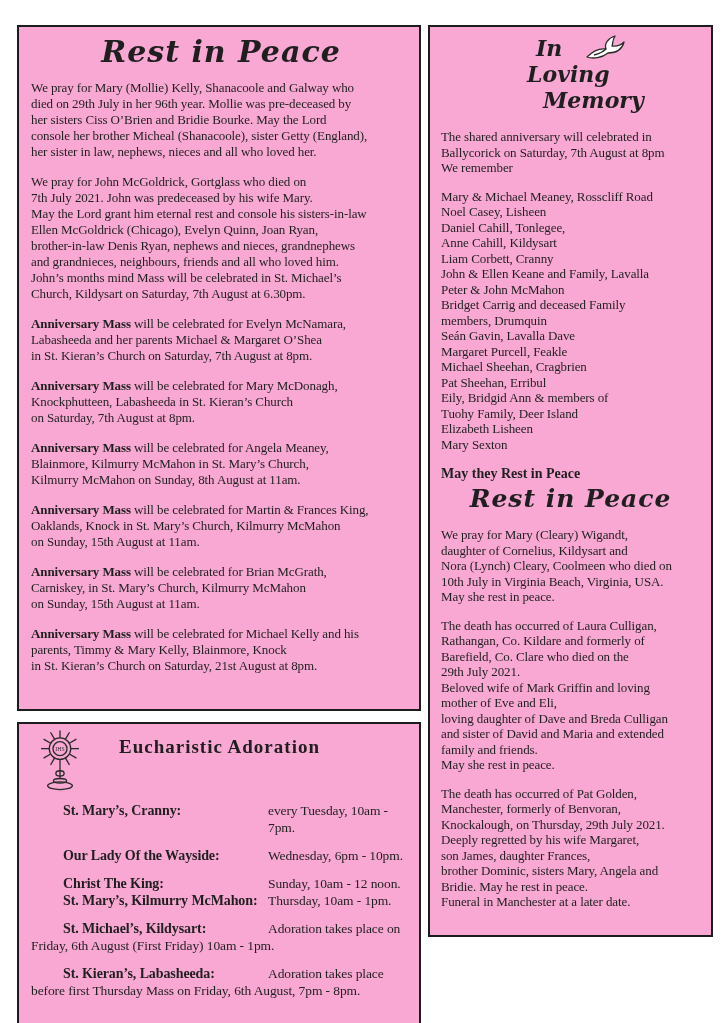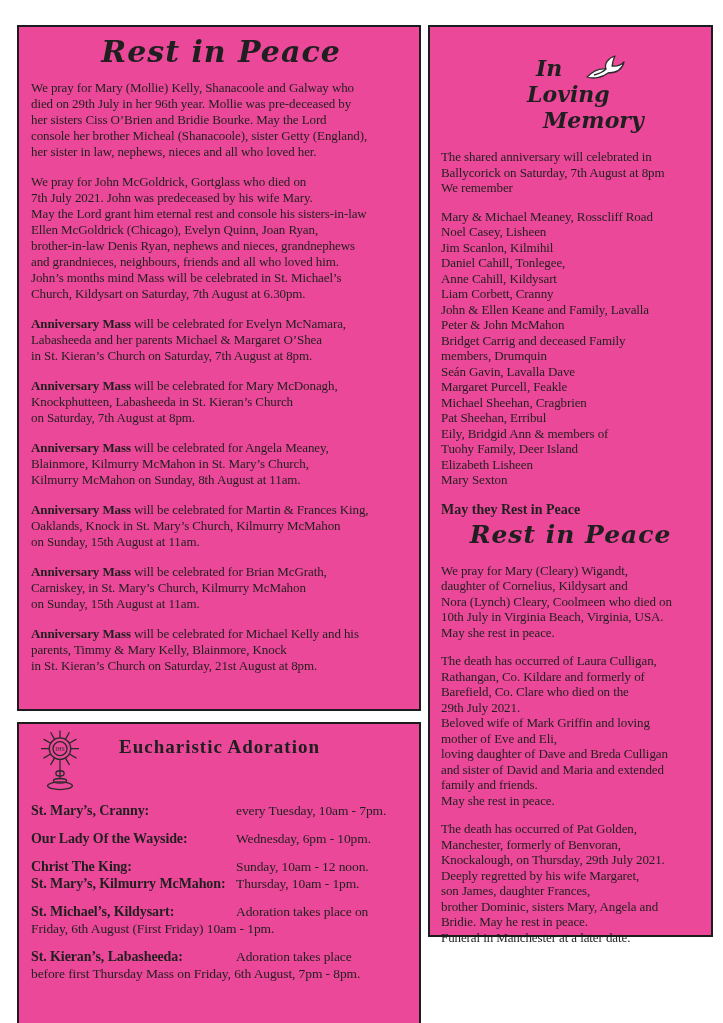--- a/index.html
+++ b/index.html
@@ -3,46 +3,46 @@
 <meta charset="utf-8">
 <style>
   html,body { margin:0; padding:0; }
   body {
     width:723px; height:1023px; background:#ffffff;
     font-family:"Liberation Serif", serif; color:#1f1f1f;
     position:relative; overflow:hidden;
   }
   .box {
     position:absolute; box-sizing:border-box;
-    border:2px solid #1c1c1c; background:#ec4899;
+    border:2px solid #1c1c1c; background:#f9a8d4;
   }
   #box-rip-left   { left:17px;  top:25px;  width:404px; height:686px; padding:6px 8px 6px 12px; }
   #box-adoration  { left:17px;  top:722px; width:404px; height:358px; padding:4px 8px 4px 12px; }
-  #box-right      { left:428px; top:25px;  width:285px; height:912px; padding:24px 11px; }
+  #box-right      { left:428px; top:25px;  width:285px; height:912px; padding:4px 11px; }
 
   .script-title {
     font-family:"DejaVu Serif", serif; font-style:italic; font-weight:bold;
     text-align:center; font-size:30px; line-height:1.1;
     margin:2px 0 12px 0; letter-spacing:1px;
   }
   .para {
     margin:0 0 14px 0; white-space:pre-line;
     font-size:13px; line-height:16px; letter-spacing:-0.1px;
   }
   #box-right .para { line-height:15.5px; margin-bottom:13px; }
 
   
   .ador-header { display:flex; align-items:flex-start; margin-bottom:8px; }
   .ador-title {
     font-weight:bold; font-size:19px; letter-spacing:1px;
     margin:8px 0 0 30px;
   }
   .ad-group { margin-bottom:11px; }
   .ad-group:last-child { margin-bottom:0; }
-  .ad-row { display:flex; line-height:17px; }
+  .ad-row { display:flex; line-height:17px;margin-left:32px; }
   .ad-label { font-weight:bold; font-size:14px; min-width:205px; letter-spacing:-0.1px; }
   .ad-value { font-size:13.5px; letter-spacing:-0.1px; }
   .ad-cont  { font-size:13.5px; line-height:17px; letter-spacing:-0.1px; }
 
   
   .memory-art { position:relative; height:86px; margin:2px 0 10px 0; }
   .memory-line {
     position:absolute; font-family:"DejaVu Serif", serif;
     font-style:italic; font-weight:bold; font-size:22px; line-height:22px;
   }
@@ -180,21 +180,20 @@
       </svg>
     </span>
   </div>
 
   <p class="para">The shared anniversary will celebrated in
 Ballycorick on Saturday, 7th August at 8pm
 We remember</p>
   <div class="names">
       <div class="name-line">Mary &amp; Michael Meaney, Rosscliff Road</div>
       <div class="name-line">Noel Casey, Lisheen</div>
-      <div class="name-line">Jim Scanlon, Kilmihil</div>
       <div class="name-line">Daniel Cahill, Tonlegee,</div>
       <div class="name-line">Anne Cahill, Kildysart</div>
       <div class="name-line">Liam Corbett, Cranny</div>
       <div class="name-line">John &amp; Ellen Keane and Family, Lavalla</div>
       <div class="name-line">Peter &amp; John McMahon</div>
       <div class="name-line">Bridget Carrig and deceased Family</div>
       <div class="name-line">members, Drumquin</div>
       <div class="name-line">Seán Gavin, Lavalla Dave</div>
       <div class="name-line">Margaret Purcell, Feakle</div>
       <div class="name-line">Michael Sheehan, Cragbrien</div>

